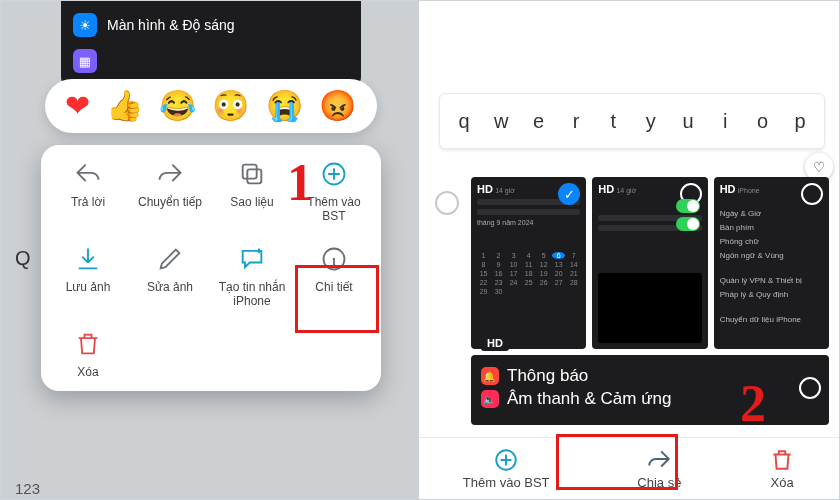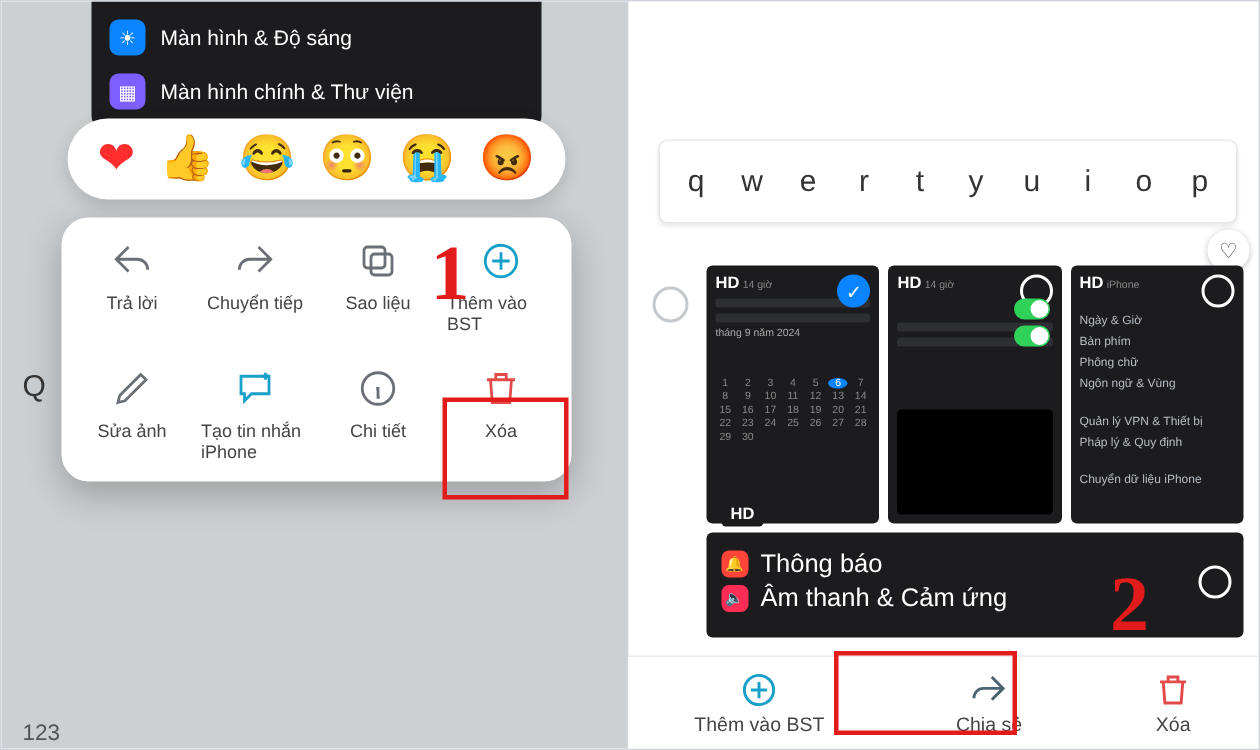--- a/index.html
+++ b/index.html
@@ -53,21 +53,21 @@
   }
   .menu-item {
     display:flex; flex-direction:column; align-items:center;
     gap:6px; cursor:pointer;
   }
   .menu-icon {
     width:30px; height:30px;
     display:flex; align-items:center; justify-content:center;
   }
   .menu-icon svg { width:28px; height:28px; stroke:#6b6f76; fill:none; stroke-width:1.6; }
-  .menu-label { font-size:12px; color:#444; text-align:left; line-height:1.2; max-width:72px; }
+  .menu-label { font-size:12px; color:#444; text-align:center; line-height:1.2; max-width:72px; }
   .menu-icon.accent svg { stroke:#18a0c9; }
   .menu-icon.danger svg { stroke:#e34b4b; }
 
   .highlight-left {
     position:absolute; left:294px; top:264px;
     width:84px; height:68px;
     border:3px solid #e21b1b; pointer-events:none;
   }
   .badge-1 {
     position:absolute; left:286px; top:152px;
@@ -183,21 +183,20 @@
 
 <div class="pane pane-left">
 
   <div class="settings-card">
     <div class="settings-row">
       <div class="settings-icon ic-blue">☀</div>
       <div class="settings-label">Màn hình &amp; Độ sáng</div>
     </div>
     <div class="settings-row">
       <div class="settings-icon ic-purple">▦</div>
-      <div class="settings-label">Màn hình chính &amp; Thư viện</div>
     </div>
   </div>
 
   <div class="reactions">
     <span class="react-emoji react-heart">❤</span>
     <span class="react-emoji">👍</span>
     <span class="react-emoji">😂</span>
     <span class="react-emoji">😳</span>
     <span class="react-emoji">😭</span>
     <span class="react-emoji">😡</span>
@@ -232,20 +231,28 @@
     </div>
 
     <div class="menu-item">
       <span class="menu-icon accent">
           <svg viewBox="0 0 24 24">
             <circle cx="12" cy="12" r="9"></circle>
             <path d="M12 7v10M7 12h10"></path>
           </svg>
         </span>
       <span class="menu-label">Thêm vào BST</span>
+    </div>
+    <div class="menu-item">
+      <span class="menu-icon accent">
+          <svg viewBox="0 0 24 24">
+            <path d="M12 3v12m0 0 5-5m-5 5-5-5M4 20h16"></path>
+          </svg>
+        </span>
+      <span class="menu-label">Lưu ảnh</span>
     </div>
     <div class="menu-item">
       <span class="menu-icon">
           <svg viewBox="0 0 24 24">
             <path d="M4 20l4-1L20 7l-3-3L5 16l-1 4z"></path>
           </svg>
         </span>
       <span class="menu-label">Sửa ảnh</span>
     </div>
 

